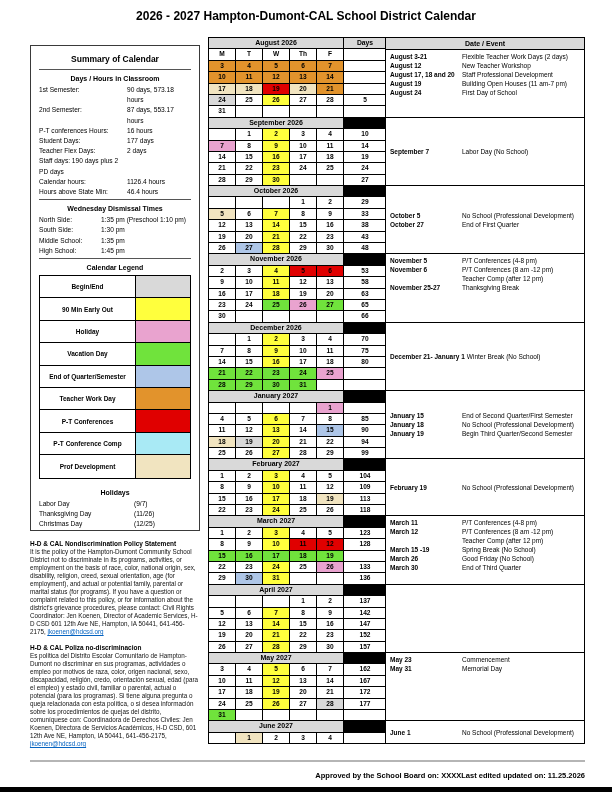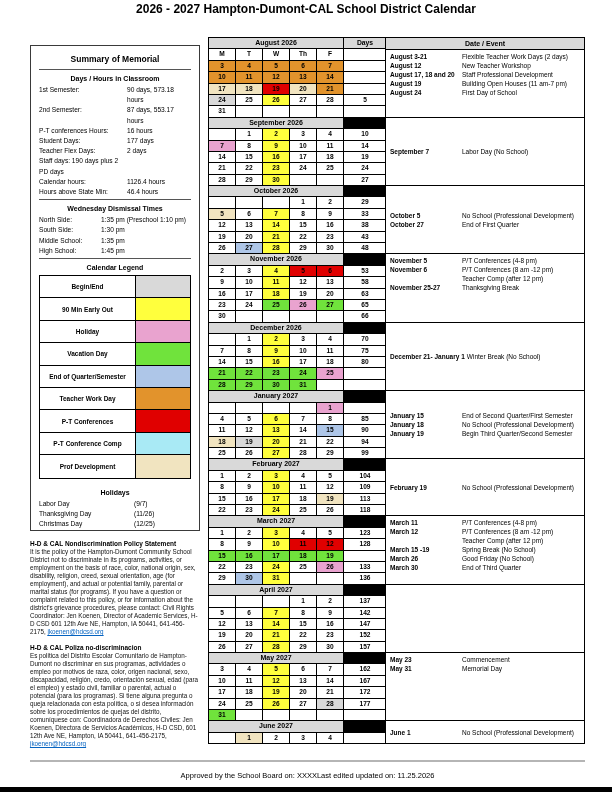--- a/index.html
+++ b/index.html
@@ -1,19 +1,19 @@
 <!DOCTYPE html>
 <html><head>
 <meta charset="utf-8">
 <style>
   * { margin:0; padding:0; box-sizing:border-box; }
   body { background:#888; font-family:"Liberation Sans", sans-serif; }
   .page { position:relative; width:612px; height:792px; background:#fff; margin:0 auto; overflow:hidden; }
 
-  .doc-title { padding-top:2px; text-align:center; font-size:12px; font-weight:bold; color:#000; }
+  .doc-title { padding-top:9px; text-align:center; font-size:12px; font-weight:bold; color:#000; }
 
   .content { position:absolute; top:38px; left:30px; display:flex; }
   .left-col { width:170px; }
   .cal-col  { width:377px; margin-left:8px; }
 
   
   .summary-box { margin-top:7px; border:1px solid #3a3a3a; height:486px; padding:6px 8px 4px 8px; overflow:hidden; background:#fff; }
   .sum-heading { text-align:center; font-size:8.5px; font-weight:bold; padding:2px 0 3px 0; }
   .rule { border-top:1px solid #555; margin:2px 0 3px 0; }
   .sub-heading { text-align:center; font-size:7px; font-weight:bold; padding:2px 0 3px 0; }
@@ -50,35 +50,35 @@
   .event-header { height:12.4px; border-bottom:1px solid #000; background:#d9d9d9; font-size:7px; font-weight:bold; text-align:center; line-height:11px; }
   .event-box { flex:1; display:flex; flex-direction:column; padding:2px 4px; overflow:hidden; }
   .event-box.center { justify-content:center; }
   .event-box.top { justify-content:flex-start; }
   .ev-line { display:flex; font-size:6.5px; line-height:9px; }
   .ev-date { font-weight:bold; min-width:70px; white-space:nowrap; }
   .ev-desc { margin-left:2px; }
 
   
   .footer-rule { position:absolute; left:30px; right:27px; bottom:30px; border-top:2px solid #b5b5b5; }
-  .footer { position:absolute; left:30px; right:27px; bottom:12px; display:flex; justify-content:center; font-size:7.5px; font-weight:normal; }
+  .footer { position:absolute; left:30px; right:27px; bottom:12px; display:flex; justify-content:flex-end; font-size:7.5px; font-weight:bold; }
   .bottom-bar { position:absolute; left:0; right:0; bottom:0; height:5px; background:#000; }
 </style>
 </head>
 <body>
 
 <div class="page">
 
   <div class="doc-title">2026 - 2027 Hampton-Dumont-CAL School District Calendar</div>
 
   <div class="content">
 
     <div class="left-col">
       <div class="summary-box">
-        <div class="sum-heading">Summary of Memorial</div>
+        <div class="sum-heading">Summary of Calendar</div>
         <div class="rule"></div>
         <div class="sub-heading">Days / Hours in Classroom</div>
         <div id="stats">
             <div class="stat-row">
               <span class="stat-label">1st Semester:</span>
               <span class="stat-value">90 days, 573.18 hours</span>
             </div>
             <div class="stat-row">
               <span class="stat-label">2nd Semester:</span>
               <span class="stat-value">87 days, 553.17 hours</span>

